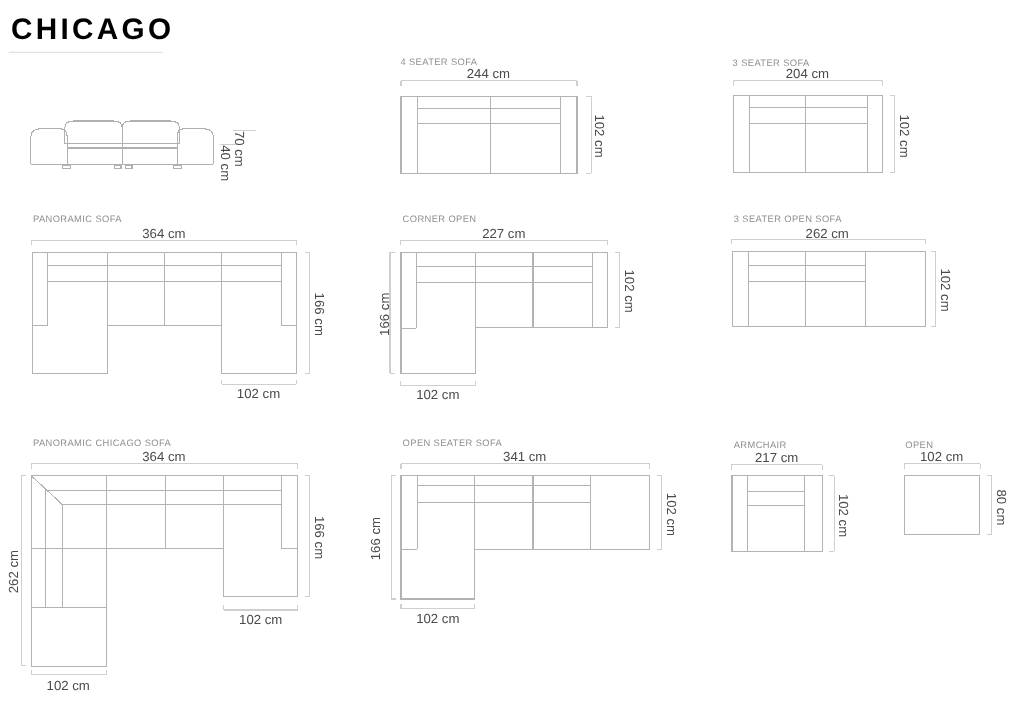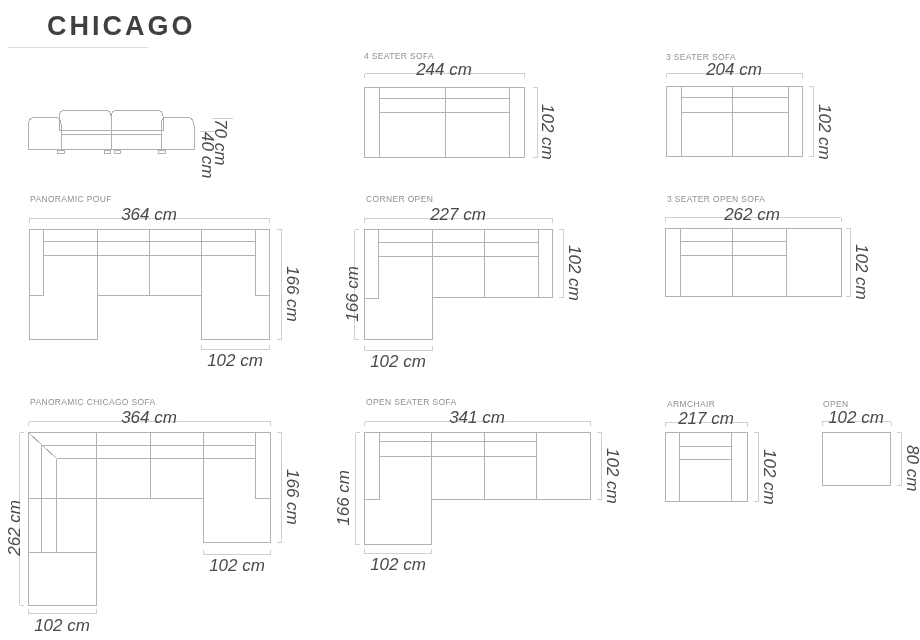--- a/index.html
+++ b/index.html
@@ -1,22 +1,22 @@
 <!DOCTYPE html>
 <html><head>
 <meta charset="utf-8">
 <style>
   html,body{margin:0;padding:0;background:#fff;}
   #page{position:relative;width:920px;height:640px;background:#ffffff;overflow:hidden;
         font-family:"Liberation Sans","DejaVu Sans",sans-serif;}
   #title{position:absolute;left:10px;top:13px;font-size:27px;font-weight:600;
-         letter-spacing:3px;color:#404040;line-height:1;margin-left:37px;}
+         letter-spacing:3px;color:#000000;line-height:1;}
   #title-rule{position:absolute;left:8px;top:47px;width:140px;height:1px;background:#dcdcdc;}
   .dlabel{position:absolute;font-size:8.5px;letter-spacing:.35px;color:#8f8f8f;white-space:nowrap;}
-  .dim{position:absolute;font-size:17px;color:#4a4a4a;white-space:nowrap;line-height:1;font-style:italic;}
+  .dim{position:absolute;font-size:12px;color:#4a4a4a;white-space:nowrap;line-height:1;}
   .dim.c{width:100px;text-align:center;}
   .dim.c2{width:60px;text-align:center;}
   .vr{writing-mode:vertical-rl;}
   .vl{writing-mode:vertical-rl;transform:rotate(180deg);}
   svg{position:absolute;overflow:visible;}
   svg line,svg path,svg rect{shape-rendering:crispEdges;}
   .diag{stroke:#b3b3b3;}
 </style>
 </head>
 <body>
@@ -86,21 +86,21 @@
       <line x1="16.5" y1="18.5" x2="16.5" y2="88.5"></line>
       <line x1="67.5" y1="18.5" x2="67.5" y2="88.5"></line>
       <line x1="123.5" y1="18.5" x2="123.5" y2="88.5"></line>
       <line x1="16.5" y1="29.5" x2="123.5" y2="29.5"></line>
       <line x1="16.5" y1="44.5" x2="123.5" y2="44.5"></line>
     </g>
   </svg>
   <span class="dim c" style="left:684px;top:61px">204 cm</span>
   <span class="dim vr" style="left:816px;top:104px">102 cm</span>
 
-  <span class="dlabel" style="left:30px;top:194px">PANORAMIC POUF</span>
+  <span class="dlabel" style="left:30px;top:194px">PANORAMIC SOFA</span>
   <svg style="left:18px;top:210px" width="275" height="155">
     <g stroke="#cfcfcf" fill="none">
       <line x1="11" y1="8.5" x2="251.5" y2="8.5"></line>
         <line x1="11" y1="8.5" x2="11" y2="13"></line>
         <line x1="251.5" y1="8.5" x2="251.5" y2="13"></line>
       <line x1="263.5" y1="19.5" x2="263.5" y2="129.5"></line>
         <line x1="259" y1="19.5" x2="263.5" y2="19.5"></line>
         <line x1="259" y1="129.5" x2="263.5" y2="129.5"></line>
       <line x1="183.5" y1="139.5" x2="251.5" y2="139.5"></line>
         <line x1="183.5" y1="135" x2="183.5" y2="139.5"></line>

